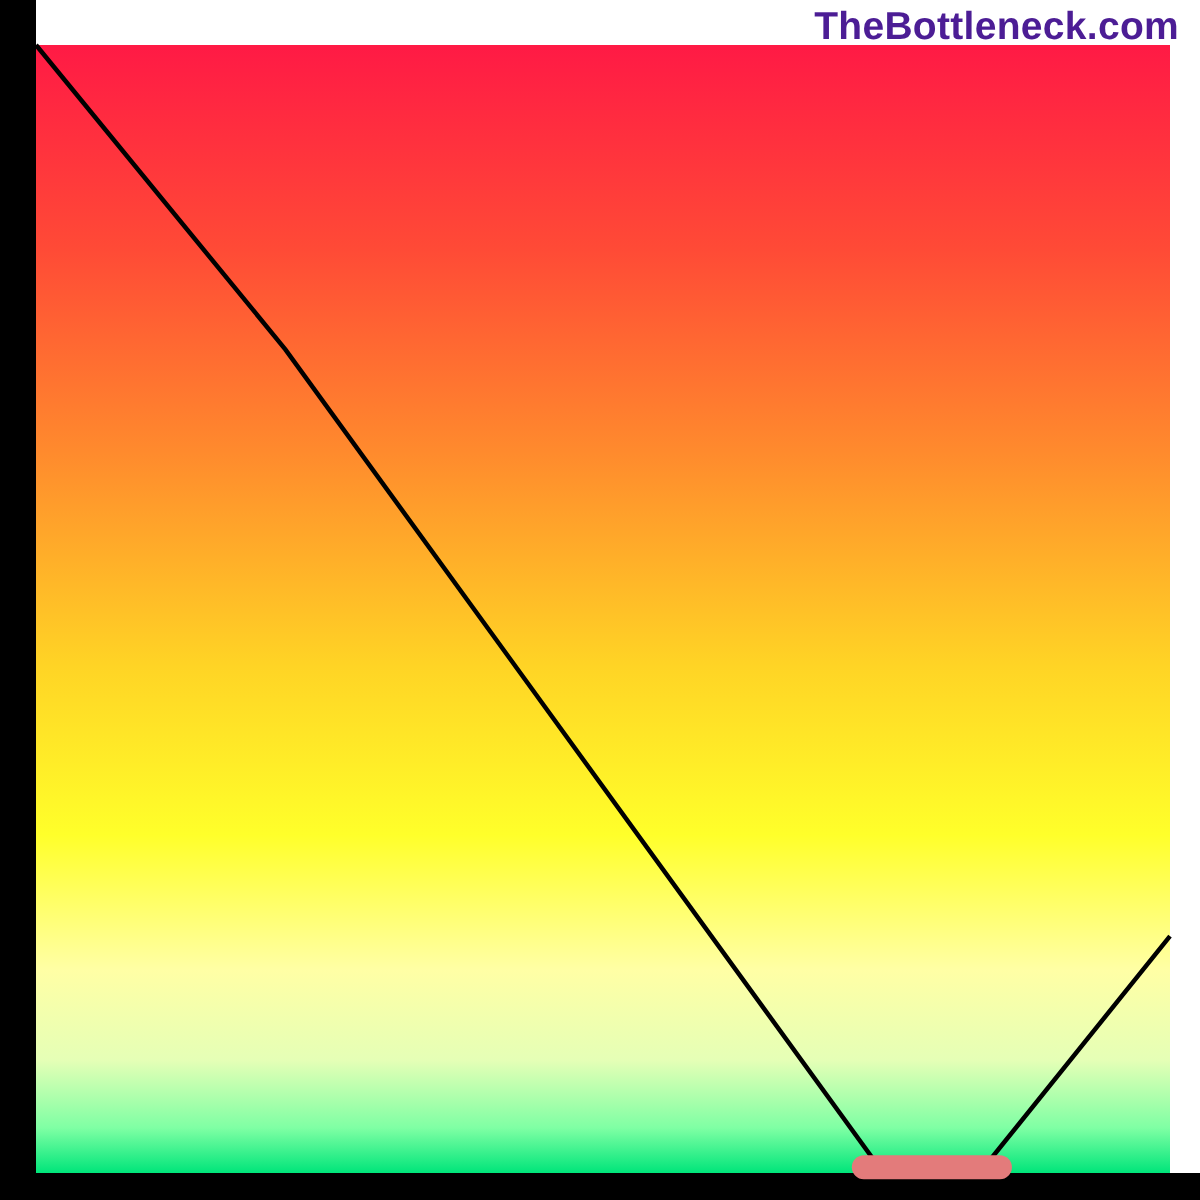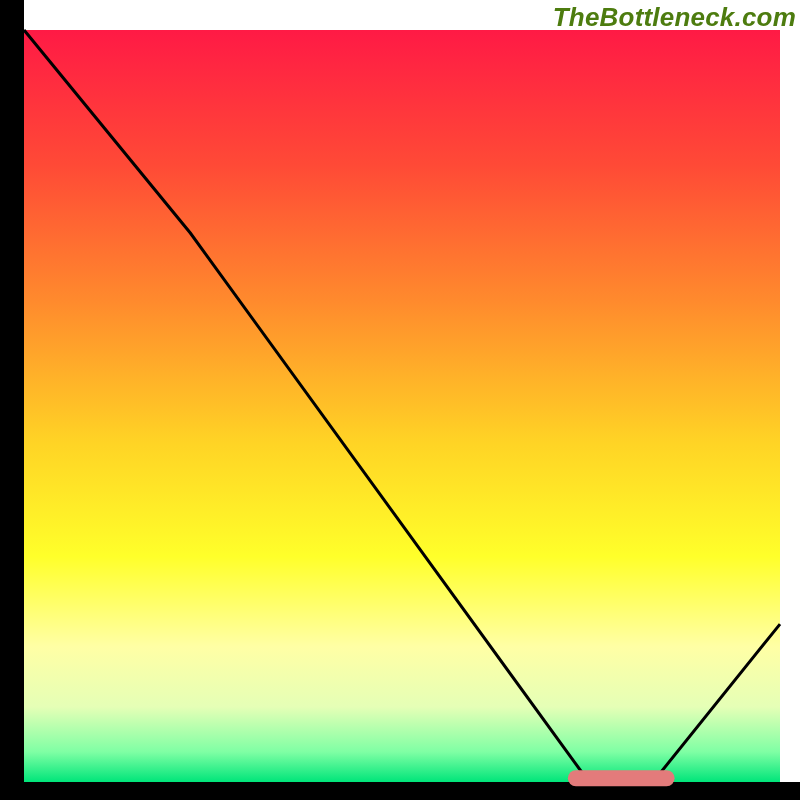--- a/index.html
+++ b/index.html
@@ -11,27 +11,26 @@
     font-family: Arial, Helvetica, sans-serif;
   }
   .chart-container {
     position: relative;
     width: 800px;
     height: 800px;
   }
   .watermark {
     position: absolute;
     top: 2px;
-    right: 4px;
+    right: 14px;
     font-size: 26px;
     font-weight: bold;
-    color: #4d7c0f;
+    color: #4c1d95;
     letter-spacing: 0.2px;
     z-index: 10;
-    font-style: italic;
   }
   svg {
     display: block;
     position: absolute;
     top: 0;
     left: 0;
   }
 </style>
 </head>
 <body>

